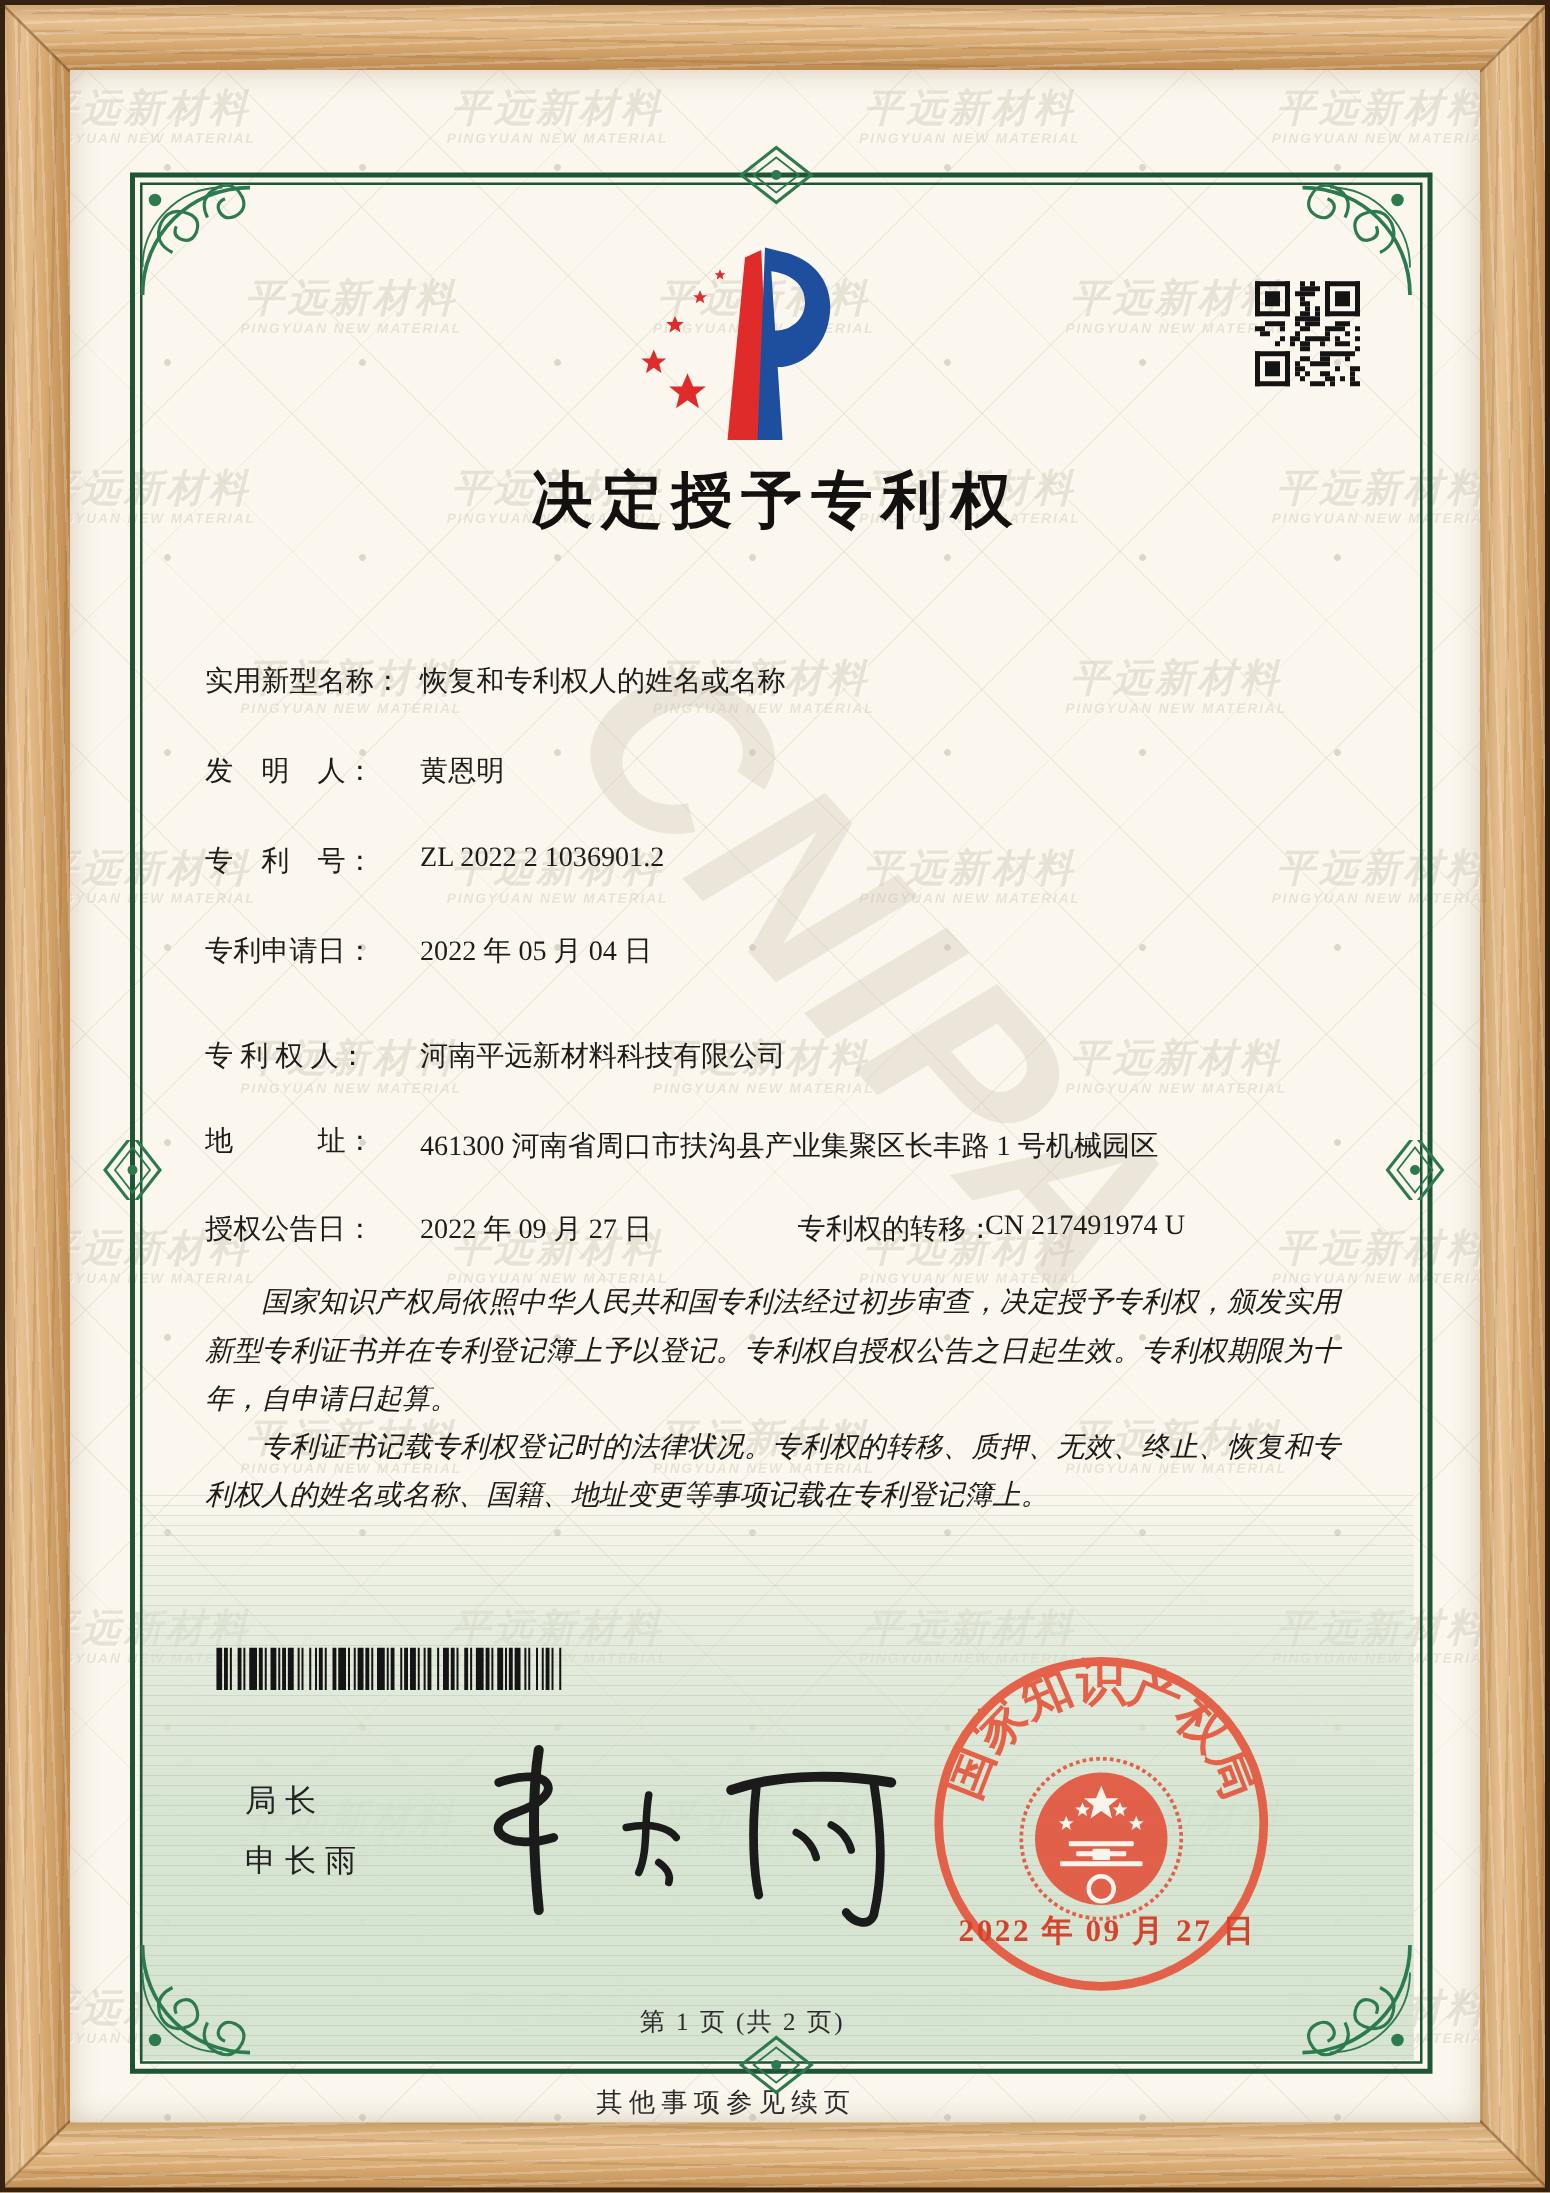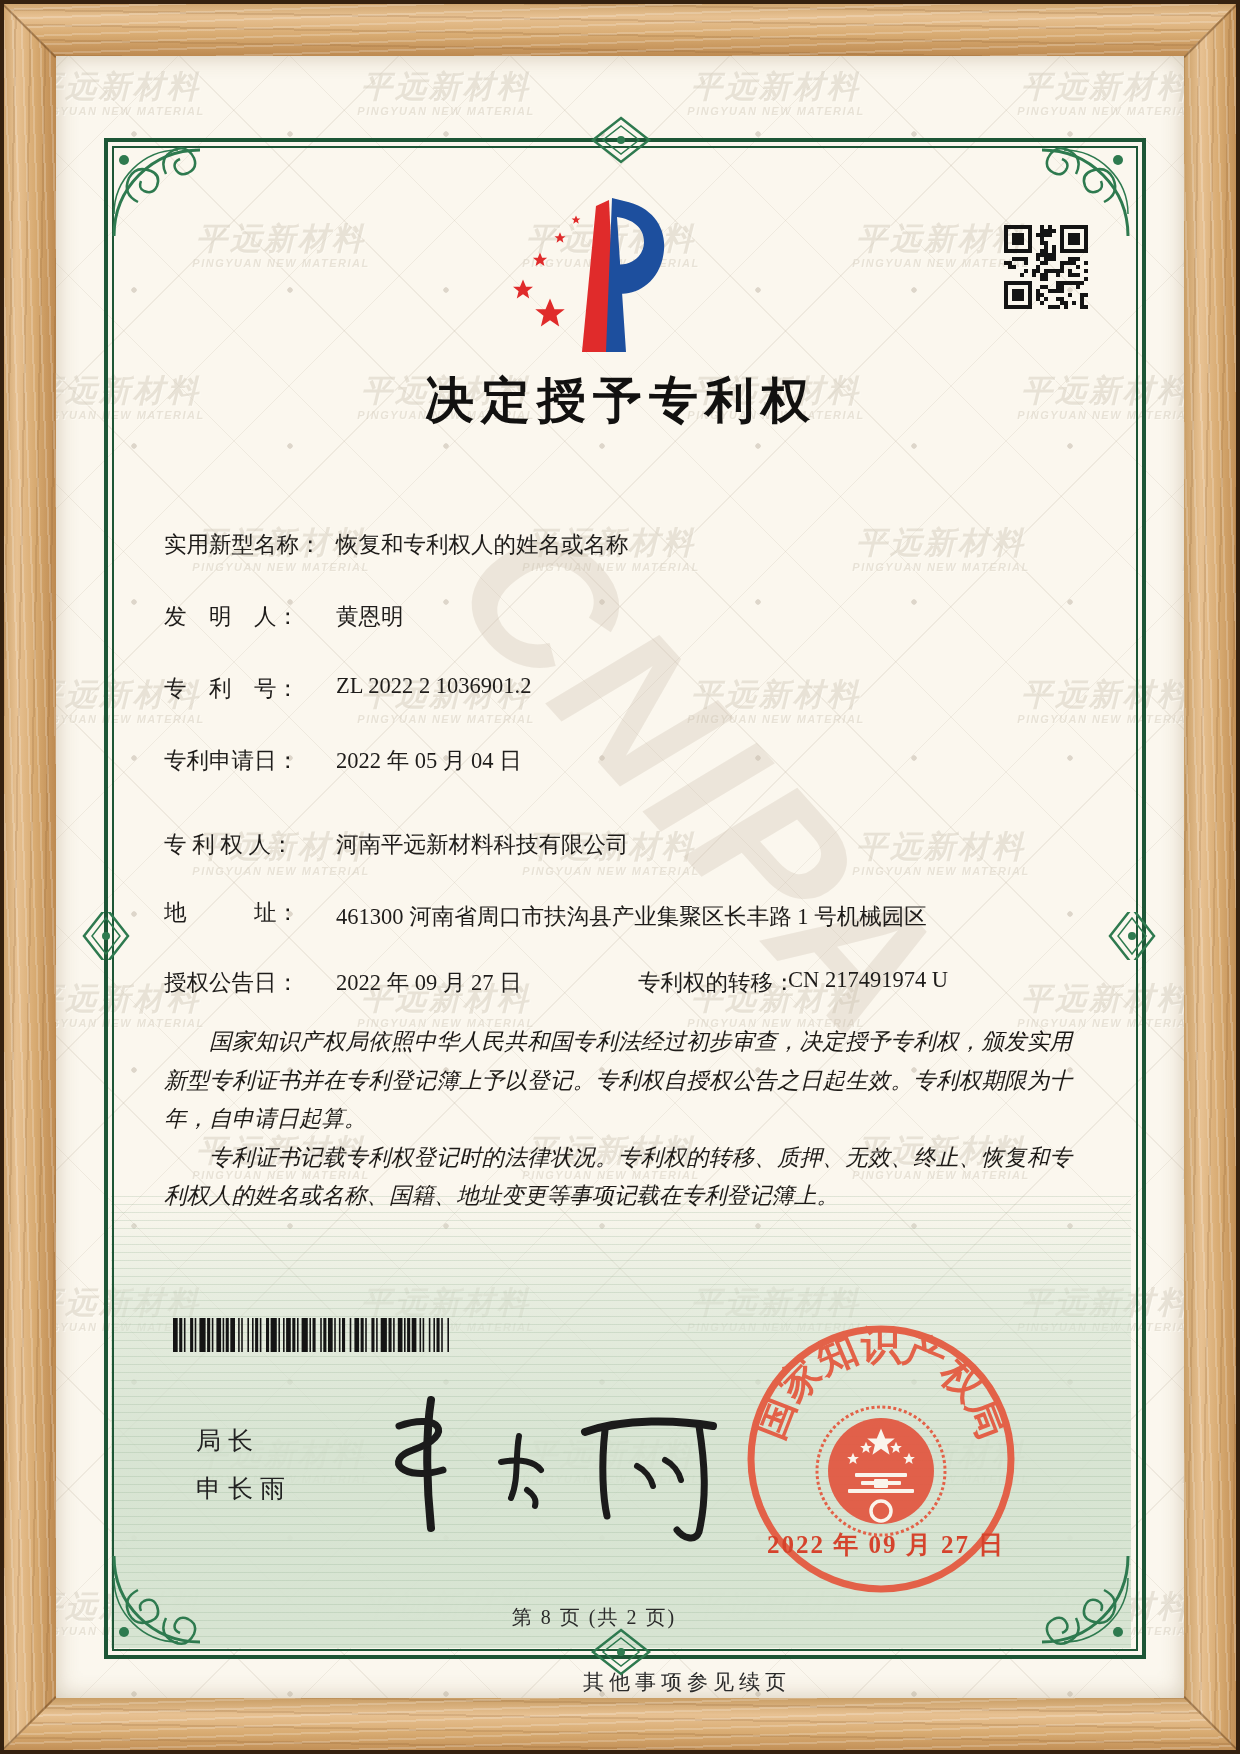--- a/index.html
+++ b/index.html
@@ -86,21 +86,21 @@
   .signer.t1{top:1368px;}
   .signer.t2{top:1416px;}
   .signature{position:absolute;left:313px;top:1330px;}
 
   .seal{position:absolute;left:686px;top:1263px;opacity:.93;}
   .seal-date{position:absolute;left:640px;top:1472px;width:380px;text-align:center;
              font-size:25px;letter-spacing:2px;color:#d5432c;font-weight:bold;}
 
   .pageno{position:absolute;left:388px;top:1548px;width:300px;text-align:center;
           font-size:20px;letter-spacing:2px;color:#2a2a2a;}
-  .footnote{position:absolute;left:315px;top:1612px;width:420px;text-align:right;
+  .footnote{position:absolute;left:315px;top:1612px;width:420px;text-align:center;
             font-size:21px;letter-spacing:5px;color:#2a2a2a;}
 </style>
 </head>
 <body>
 
 <svg width="0" height="0" style="position:absolute" aria-hidden="true">
   <defs>
     <path id="star" d="M0,-10 L2.9,-3.1 L9.5,-3.1 L4.2,1.2 L5.9,8.1 L0,4 L-5.9,8.1 L-4.2,1.2 L-9.5,-3.1 L-2.9,-3.1 Z"></path>
     <g id="orn-corner" fill="none" stroke="#2e7a4f" stroke-width="3">
       <path d="M6 92 C6 44 44 6 92 6"></path>
@@ -610,17 +610,17 @@
           <rect x="-26" y="2" width="52" height="4" rx="1"></rect>
           <rect x="-20" y="10" width="40" height="4" rx="1"></rect>
           <rect x="-33" y="18" width="66" height="4" rx="1"></rect>
           <rect x="-7" y="8" width="14" height="9" rx="1"></rect>
           <circle cy="40" r="10" fill="none" stroke="#fdf6ee" stroke-width="3.5"></circle>
         </g>
       </g>
     </svg>
     <div class="seal-date">2022 年 09 月 27 日</div>
 
-    <div class="pageno">第 8 页 (共 2 页)</div>
+    <div class="pageno">第 1 页 (共 2 页)</div>
   </div>
 
   <div class="footnote">其他事项参见续页</div>
 </div>
 
 </body></html>

